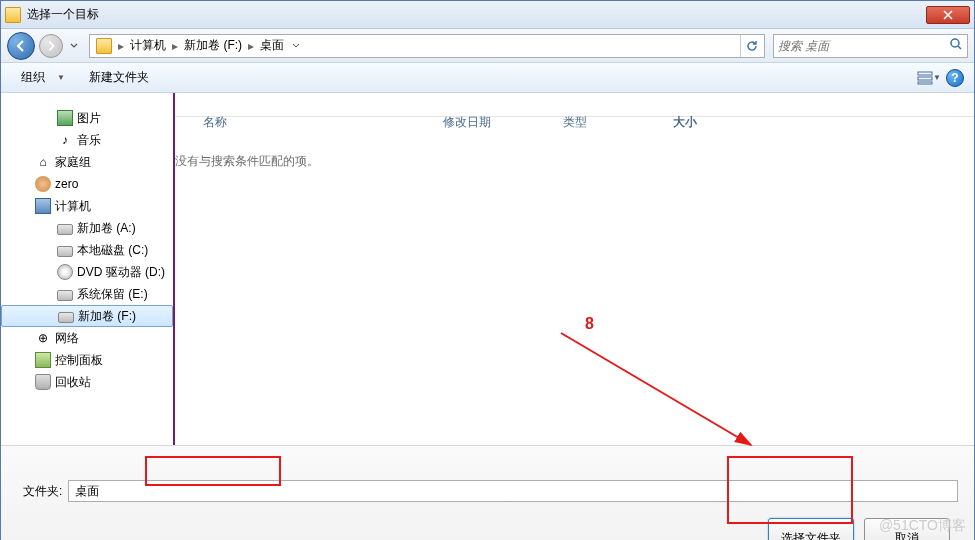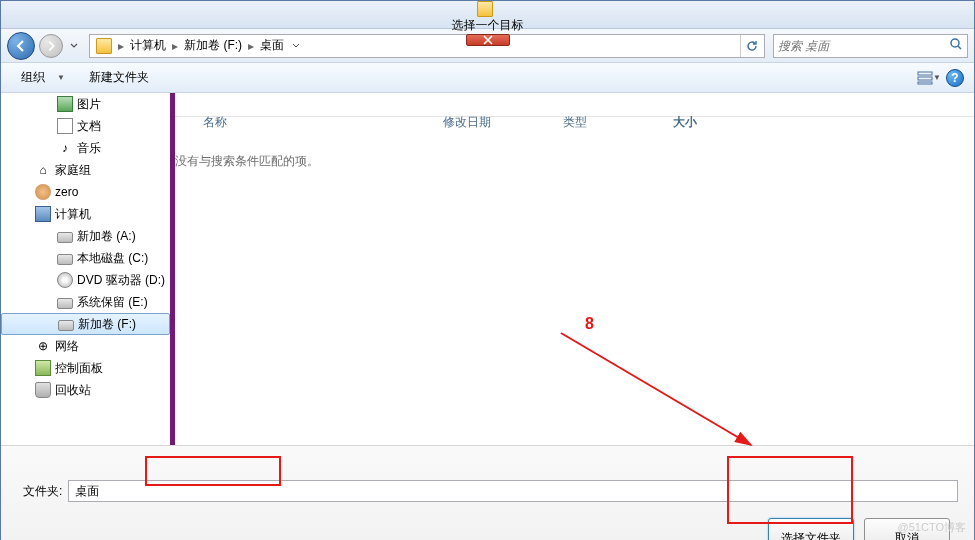--- a/index.html
+++ b/index.html
@@ -1,20 +1,20 @@
 <!DOCTYPE html>
 <html><head>
 <meta charset="utf-8">
 <style>
 * { margin: 0; padding: 0; box-sizing: border-box; font-family: 'Microsoft YaHei', 'Segoe UI', Tahoma, sans-serif; font-size: 12px; }
 body { background: #fff; width: 975px; height: 540px; overflow: hidden; position: relative; }
 
 .window { width: 975px; height: 540px; border: 1px solid #5a7aa5; background: #fff; position: relative; }
 
-.titlebar { height: 28px; background: linear-gradient(#ebf1f9, #d7e4f2); display: flex; align-items: center; padding: 0 4px; border-bottom: 1px solid #b8c7de; position: relative; flex-direction: column; }
+.titlebar { height: 28px; background: linear-gradient(#ebf1f9, #d7e4f2); display: flex; align-items: center; padding: 0 4px; border-bottom: 1px solid #b8c7de; position: relative; }
 .titlebar-icon { width: 16px; height: 16px; margin-right: 6px; }
 .titlebar-text { flex: 1; color: #000; }
 .close-btn { width: 44px; height: 18px; background: linear-gradient(#e46e5a, #c83c28); border: 1px solid #8a2a1c; border-radius: 2px; display: flex; align-items: center; justify-content: center; color: #fff; font-weight: bold; cursor: pointer; }
 
 .navbar { height: 34px; background: linear-gradient(#f5f8fc, #e4ecf6); display: flex; align-items: center; padding: 0 6px; border-bottom: 1px solid #c8d4e4; gap: 4px; }
 .nav-back, .nav-fwd { width: 28px; height: 28px; border-radius: 50%; display: flex; align-items: center; justify-content: center; cursor: pointer; }
 .nav-back { background: radial-gradient(circle at 30% 30%, #7db3e8, #2d6cb0); border: 1px solid #1e4a7a; }
 .nav-fwd { background: radial-gradient(circle at 30% 30%, #e8e8e8, #c0c0c0); border: 1px solid #999; width: 24px; height: 24px; }
 .nav-back svg, .nav-fwd svg { fill: #fff; }
 .nav-dd { width: 14px; height: 28px; display: flex; align-items: center; justify-content: center; cursor: pointer; }
@@ -32,21 +32,21 @@
 
 .toolbar { height: 30px; background: linear-gradient(#f7fbff, #e2edf8); border-bottom: 1px solid #c8d4e4; display: flex; align-items: center; padding: 0 10px; gap: 4px; }
 .tb-btn { padding: 4px 10px; cursor: pointer; border-radius: 2px; display: flex; align-items: center; gap: 12px; }
 .tb-dd { font-size: 8px; color: #555; }
 .tb-spacer { flex: 1; }
 .tb-view, .tb-help { width: 26px; height: 22px; display: flex; align-items: center; justify-content: center; cursor: pointer; }
 .tb-help { background: radial-gradient(circle at 30% 30%, #6bb8f5, #1a6fc4); border-radius: 50%; width: 18px; height: 18px; color: #fff; font-weight: bold; border: 1px solid #0d4a8a; }
 
 .body-area { display: flex; height: 352px; }
 
-.sidebar { width: 174px; background: #fff; border-right: 5px solid #701a75; overflow-y: auto; padding-top: 0; }
+.sidebar { width: 174px; background: #fff; border-right: 2px solid #701a75; overflow-y: auto; padding-top: 14px; }
 .tree-item { display: flex; align-items: center; height: 22px; padding-left: 8px; cursor: pointer; white-space: nowrap; }
 .tree-item.selected { background: linear-gradient(#e5f3ff, #cde6ff); border: 1px solid #7da2ce; border-radius: 2px; }
 .tree-item.indent1 { padding-left: 30px; }
 .tree-item.indent2 { padding-left: 52px; }
 .tree-icon { width: 16px; height: 16px; margin: 0 4px; display: inline-flex; align-items: center; justify-content: center; }
 .tree-label { flex: 1; overflow: hidden; text-overflow: ellipsis; }
 
 .content { flex: 1; background: #fff; position: relative; }
 .col-headers { height: 24px; border-bottom: 1px solid #e5e5e5; display: flex; align-items: center; padding-left: 20px; }
 .col-h { padding: 0 8px; color: #4a6b8a; cursor: pointer; margin-top: 36px; }
@@ -61,21 +61,21 @@
 .folder-label { margin-right: 6px; padding-left: 6px; }
 .folder-input { flex: 1; height: 22px; border: 1px solid #abadb3; padding: 0 6px; background: #fff; outline: none; }
 .btn-row { display: flex; justify-content: flex-end; gap: 10px; padding-right: 8px; }
 .dlg-btn { min-width: 86px; height: 40px; background: linear-gradient(#fdfdfd, #e4e4e4); border: 1px solid #8e8f8f; border-radius: 3px; cursor: pointer; }
 .dlg-btn.primary { border: 1px solid #3c7fb1; box-shadow: 0 0 2px #6bb8f5; }
 
 
 .anno-box { position: absolute; border: 2px solid #e61919; pointer-events: none; }
 .anno-arrow { position: absolute; pointer-events: none; }
 .anno-text { position: absolute; color: #e61919; font-size: 16px; font-weight: bold; }
-.watermark { position: absolute; right: 8px; bottom: 4px; color: #ccc; font-size: 11px; }
+.watermark { position: absolute; right: 8px; bottom: 4px; color: #ccc; font-size: 14px; }
 
 
 .ico { width: 16px; height: 16px; display: inline-block; }
 .ico-folder { background: linear-gradient(#ffe9a6,#f5c13d); border:1px solid #c99a1e; border-radius:1px; }
 .ico-drive { background: linear-gradient(#e8e8e8,#bcbcbc); border:1px solid #888; border-radius:2px; height:11px; margin-top:3px; }
 .ico-pic { background: linear-gradient(#b6e0b6,#5aa65a); border:1px solid #3d7a3d; }
 .ico-doc { background: #fff; border:1px solid #888; position:relative; }
 .ico-user { background: radial-gradient(circle,#f5c088,#c88a4a); border-radius:50%; }
 .ico-comp { background: linear-gradient(#a8c5e8,#5a8ac0); border:1px solid #3a6090; }
 .ico-panel { background: linear-gradient(#d0e8a8,#8ab858); border:1px solid #5a8a3a; }
@@ -167,26 +167,20 @@
 
   <div class="body-area">
     <div class="sidebar" id="sidebar">
         <div class="tree-item indent2">
           <span class="tree-icon">
             <span class="ico ico-pic"></span>
           </span>
           <span class="tree-label">图片</span>
         </div>
         <div class="tree-item indent2">
-          <span class="tree-icon">
-            <span class="ico ico-doc"></span>
-          </span>
-          <span class="tree-label">文档</span>
-        </div>
-        <div class="tree-item indent2">
           <span class="tree-icon">♪</span>
           <span class="tree-label">音乐</span>
         </div>
         <div class="tree-item indent1">
           <span class="tree-icon">⌂</span>
           <span class="tree-label">家庭组</span>
         </div>
         <div class="tree-item indent1">
           <span class="tree-icon">
             <span class="ico ico-user"></span>

